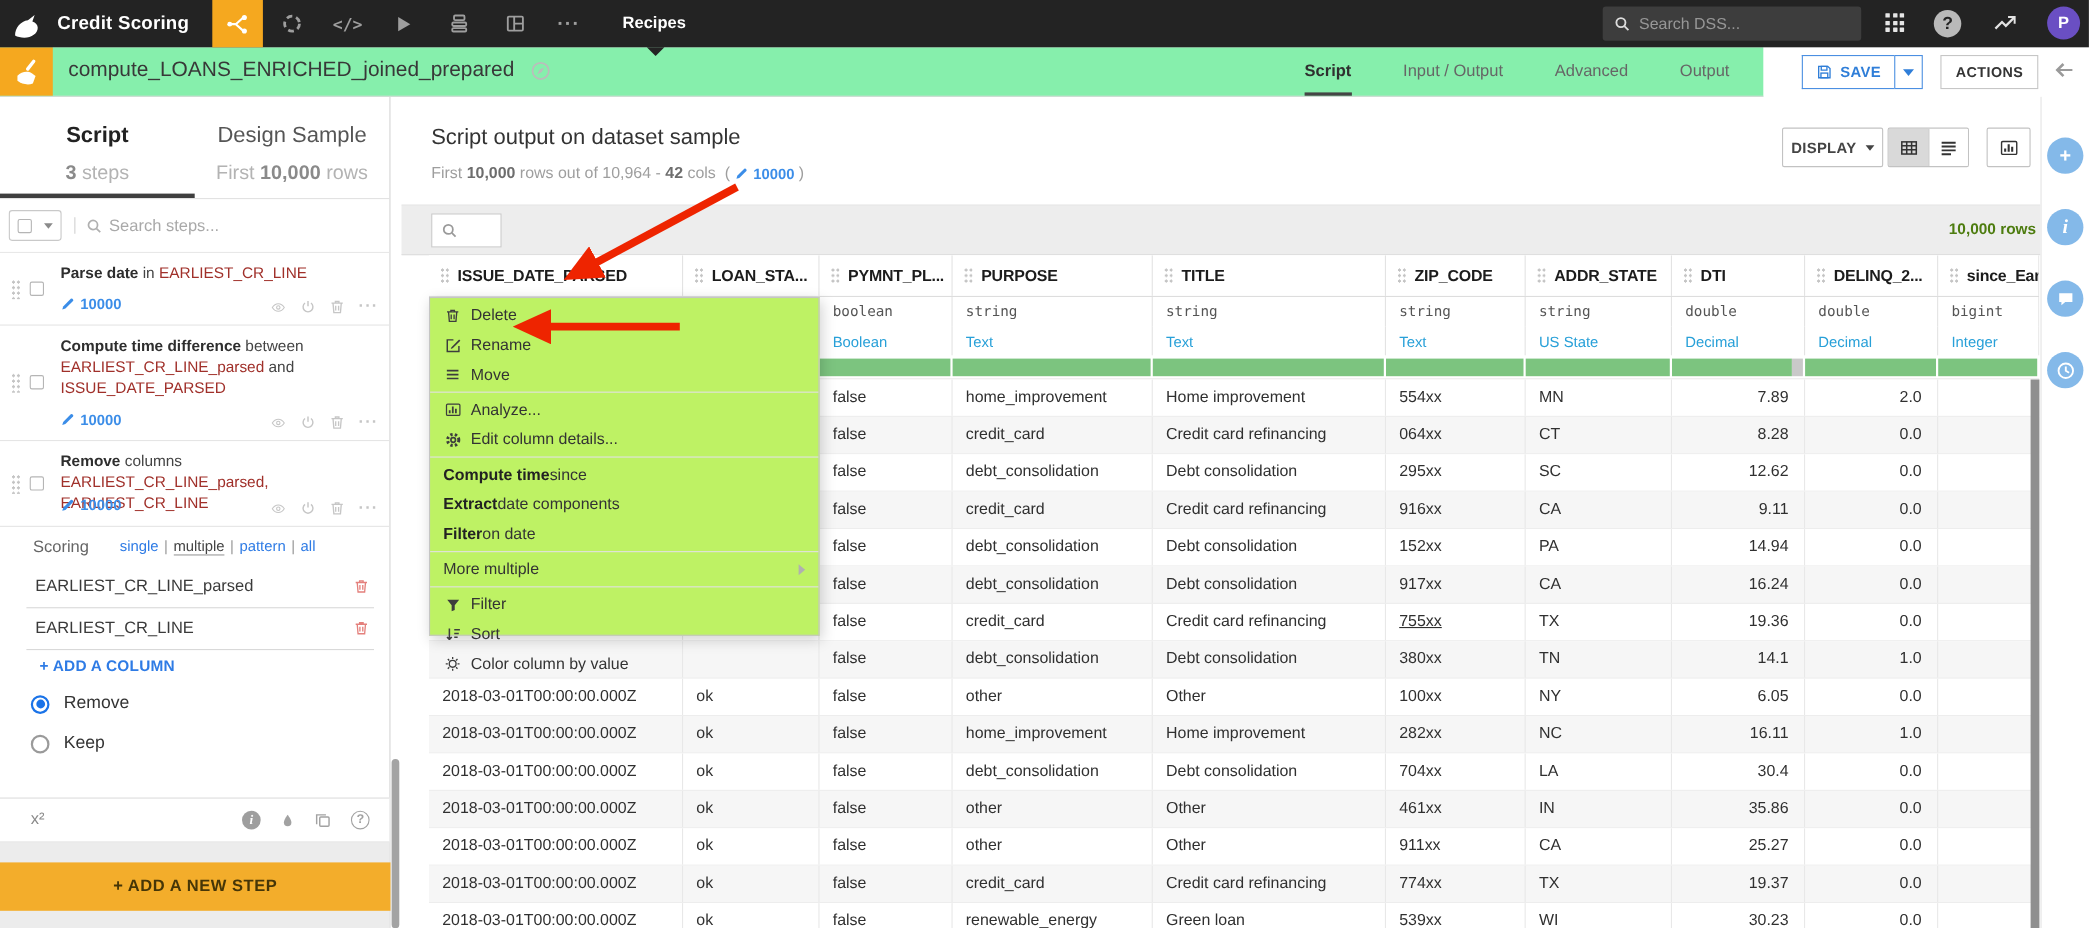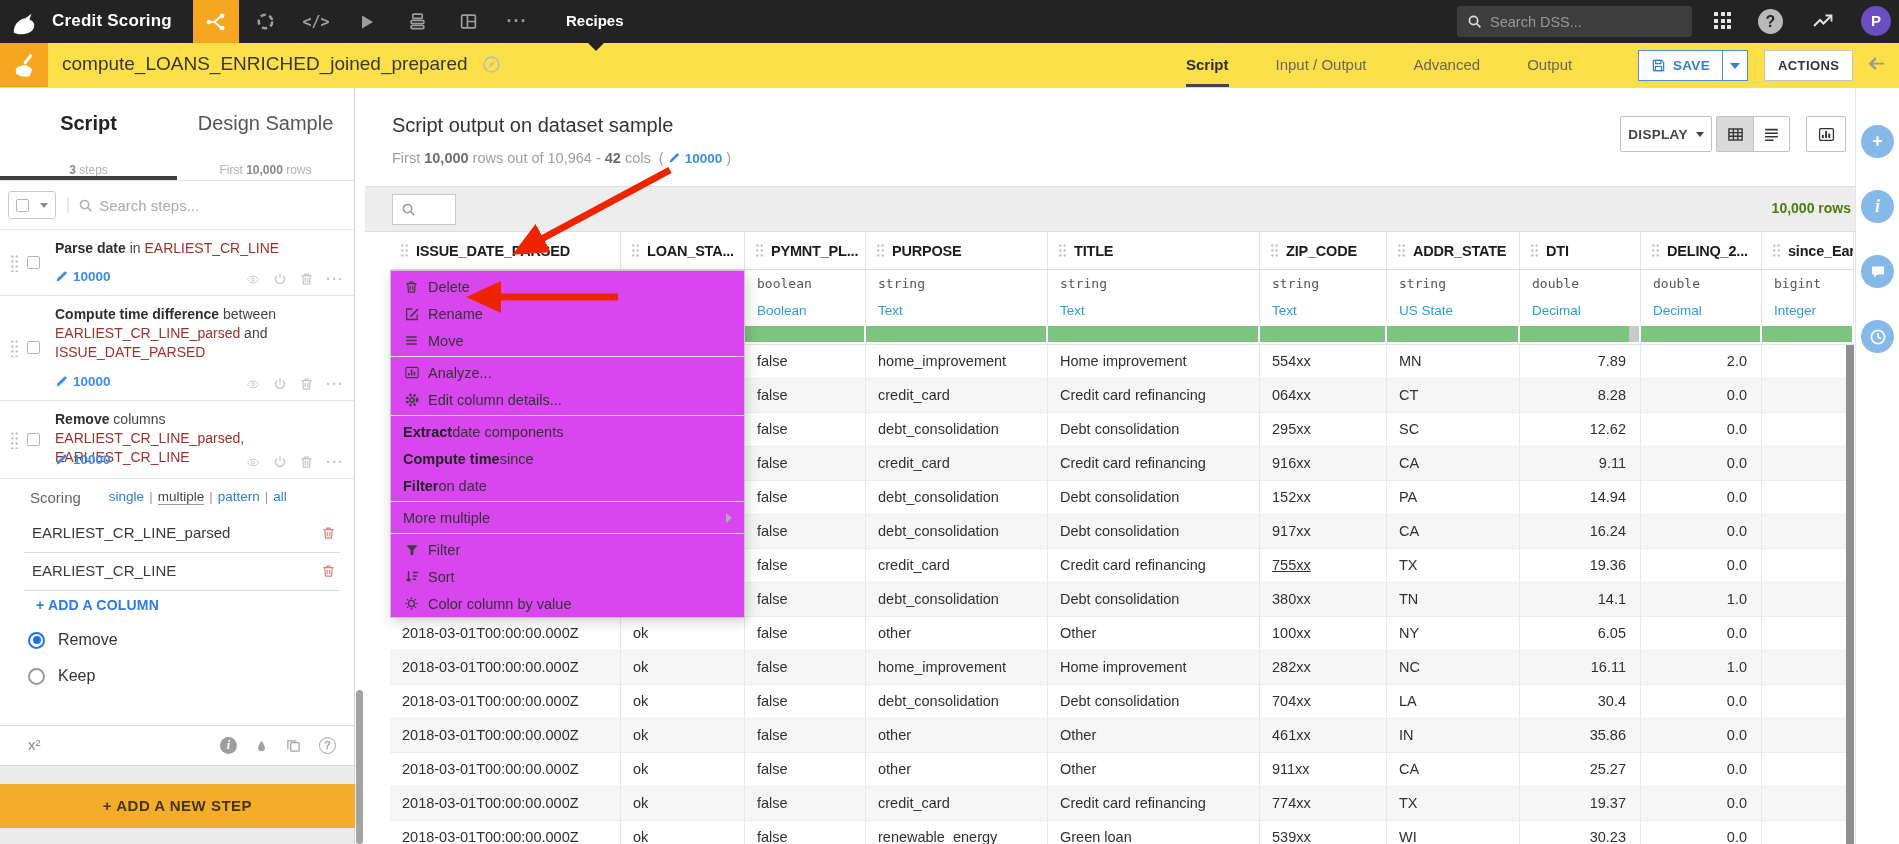--- a/index.html
+++ b/index.html
@@ -20,21 +20,21 @@
   .nav-search{position:absolute;left:1457px;top:6px;width:235px;height:31px;background:#3d3d3d;border-radius:3px;display:flex;align-items:center;padding:0 10px}
   .nav-search input{background:transparent;border:none;outline:none;color:#ccc;font-size:14.5px;font-family:"Liberation Sans",sans-serif;width:180px;margin-left:8px}
   .nav-search input::placeholder{color:#979797}
   .apps-grid{position:absolute;left:1714px;top:12px;width:20px;height:19px;display:grid;grid-template-columns:repeat(3,4px);grid-template-rows:repeat(3,4px);gap:2.5px}
   .apps-grid i{background:#e6e6e6;border-radius:.5px}
   .nav-help{position:absolute;left:1758px;top:9px;width:25px;height:25px;border-radius:50%;background:#b9b9b9;color:#232323;font-weight:700;font-size:16px;text-align:center;line-height:25px}
   .nav-trend{position:absolute;left:1812px;top:12px;color:#e3e3e3}
   .nav-avatar{position:absolute;left:1861px;top:6px;width:30px;height:30px;border-radius:50%;background:#6a4fc3;color:#fff;font-size:15px;font-weight:700;text-align:center;line-height:30px}
 
   
-  .rheader{position:absolute;left:0;top:43px;width:1899px;height:45px;background:#fde047;border-bottom:1px solid #d9d9d9;z-index:15}
+  .rheader{position:absolute;left:0;top:43px;width:1603px;height:45px;background:#86efac;border-bottom:1px solid #d9d9d9;z-index:15}
   .rh-icon{position:absolute;left:0;top:0;width:48px;height:44px;background:#f5a81f;display:flex;align-items:center;justify-content:center}
   .rh-title{position:absolute;left:62px;top:10px;font-size:19px;color:#383838;display:flex;align-items:center}
   .rh-compass{margin-left:14px;width:19px;height:19px}
   .rh-tabs{position:absolute;left:1186px;top:0;height:44px;display:flex;align-items:center;gap:47px}
   .rh-tab{font-size:15px;color:#666;height:44px;line-height:44px;position:relative;white-space:nowrap}
   .rh-tab.active{color:#2f2f2f;font-weight:700}
   .rh-tab.active::after{content:"";position:absolute;left:0;right:0;bottom:0;height:3px;background:#454545}
   .save-group{position:absolute;left:1638px;top:7px;height:31px;display:flex}
   .save-main{display:flex;align-items:center;gap:7px;padding:0 12px;border:1px solid #4b8fe2;border-right:none;color:#2f7ed8;font-size:13.5px;font-weight:700;letter-spacing:.3px;background:#fff}
   .save-caret{width:26px;border:1px solid #4b8fe2;display:flex;align-items:center;justify-content:center;background:#fff}
@@ -44,21 +44,21 @@
 
   
   .rail{position:absolute;left:1855px;top:88px;width:44px;height:756px;background:#fff;border-left:1px solid #e4e4e4;z-index:12}
   .rail-btn{position:absolute;left:5px;width:33px;height:33px;border-radius:50%;background:#84b9e9;color:#fff;display:flex;align-items:center;justify-content:center;font-weight:700;font-size:18px}
 
   
   .sidebar{position:absolute;left:0;top:88px;width:355px;height:756px;background:#fff;border-right:1px solid #d5d5d5;z-index:10}
   .sb-tabs{position:absolute;left:0;top:0;width:100%;height:93px;border-bottom:1px solid #e2e2e2}
   .sb-tab{position:absolute;top:0;width:177px;text-align:center}
   .sb-tab .t1{font-size:20px;margin-top:24px}
-  .sb-tab .t2{font-size:12px;color:#b3b3b3;margin-top:28px}
+  .sb-tab .t2{font-size:18px;color:#b3b3b3;margin-top:12px}
   .sb-tab.on .t1{font-weight:700;color:#222}
   .sb-tab.off .t1{color:#555}
   .sb-tab b{color:#8a8a8a}
   .sb-underline{position:absolute;left:0;bottom:0;width:177px;height:4px;background:#3f3f3f}
   .sb-toolbar{position:absolute;left:0;top:93px;width:100%;height:49px;border-bottom:1px solid #e8e8e8;display:flex;align-items:center}
   .sel-box{margin-left:8px;width:48px;height:28px;border:1px solid #c9c9c9;border-radius:3px;display:flex;align-items:center;justify-content:space-between;padding:0 7px}
   .cb{width:13px;height:13px;border:1px solid #b5b5b5;border-radius:2px;background:#fff;display:inline-block}
   .mini-caret{width:0;height:0;border-left:4px solid transparent;border-right:4px solid transparent;border-top:5px solid #8a8a8a}
   .tb-div{color:#ddd;margin:0 8px 0 10px;font-size:16px}
   .sb-toolbar input{border:none;outline:none;font-size:15px;color:#444;width:180px;margin-left:6px;font-family:"Liberation Sans",sans-serif}
@@ -129,21 +129,21 @@
   .q-seg{height:16px;margin-top:3px;display:flex;padding-right:2px}
   .q-green{background:#7cc47f;height:100%}
   .q-gray{background:#c9c9c9;height:100%}
   .tbody .trow{height:34px;border-bottom:1px solid #ededed;background:#fff}
   .tbody .trow.alt{background:#f6f6f6}
   .td{padding-left:12px;border-right:1px solid #e8e8e8;font-size:14.5px;color:#303030;line-height:33px;white-space:nowrap;overflow:hidden}
   .td.right{text-align:right;padding-right:14px;padding-left:0}
   .main-scrollthumb{position:absolute;left:1846px;top:345px;width:8px;height:499px;background:#8f8f8f;z-index:13}
 
   
-  .ctx{position:absolute;left:390px;top:270px;width:355px;height:348px;background:#d946ef;border:1px solid #c5c5c5;box-shadow:2px 4px 12px rgba(0,0,0,.18);z-index:30;padding:2px 0}
+  .ctx{position:absolute;left:390px;top:270px;width:355px;height:308px;background:#bef264;border:1px solid #c5c5c5;box-shadow:2px 4px 12px rgba(0,0,0,.18);z-index:30;padding:2px 0}
   .ctx .item{height:27px;display:flex;align-items:center;padding:0 12px;font-size:14.5px;color:#333;white-space:nowrap}
   .ctx .item b{font-weight:700;color:#222}
   .ctx .divider{height:1px;background:#e2e2e2;margin:2px 0}
   .ic17{width:17px;height:17px;margin-right:8px;color:#3d3d3d;flex:none;display:inline-flex;align-items:center;justify-content:center}
   .sub-arrow{margin-left:auto;width:0;height:0;border-top:5px solid transparent;border-bottom:5px solid transparent;border-left:6px solid #b0b0b0}
 
   .annotations{position:absolute;left:0;top:0;z-index:50;pointer-events:none}
   .ic{display:inline-flex}
 </style>
 </head>
@@ -831,26 +831,26 @@
       <span class="ic17">
         <svg width="16" height="16" viewBox="0 0 16 16">
           <circle cx="8" cy="8" r="5.1" fill="none" stroke="currentColor" stroke-width="2.7" stroke-dasharray="2.1 2.05"></circle>
           <circle cx="8" cy="8" r="2.1" fill="none" stroke="currentColor" stroke-width="1.5"></circle>
         </svg>
       </span>
       <span>Edit column details...</span>
     </div>
     <div class="divider"></div>
     <div class="item">
+      <b>Compute time</b>
+      <span> since</span>
+    </div>
+    <div class="item">
       <b>Extract</b>
       <span> date components</span>
-    </div>
-    <div class="item">
-      <b>Compute time</b>
-      <span> since</span>
     </div>
     <div class="item">
       <b>Filter</b>
       <span> on date</span>
     </div>
     <div class="divider"></div>
     <div class="item">
       <span>More multiple</span>
       <span class="sub-arrow"></span>
     </div>

